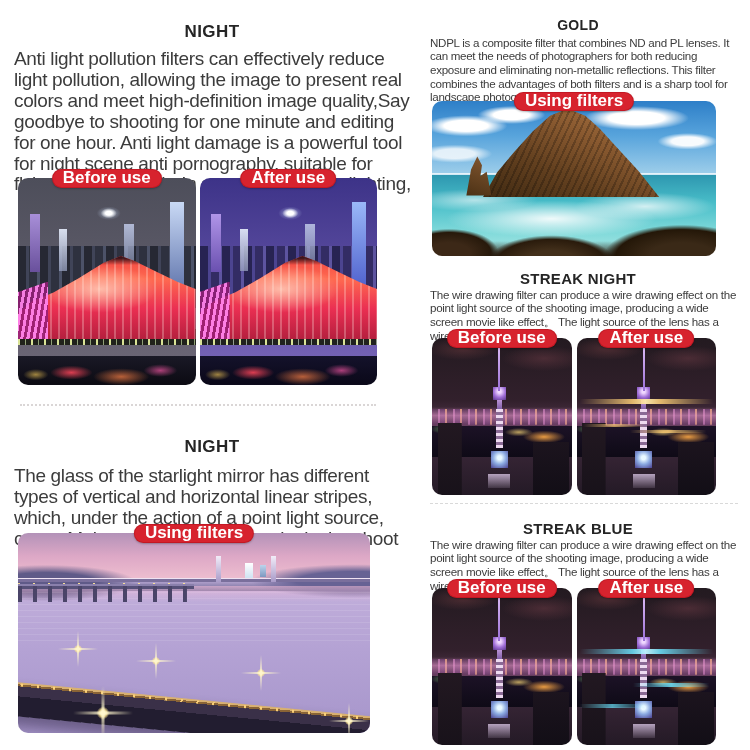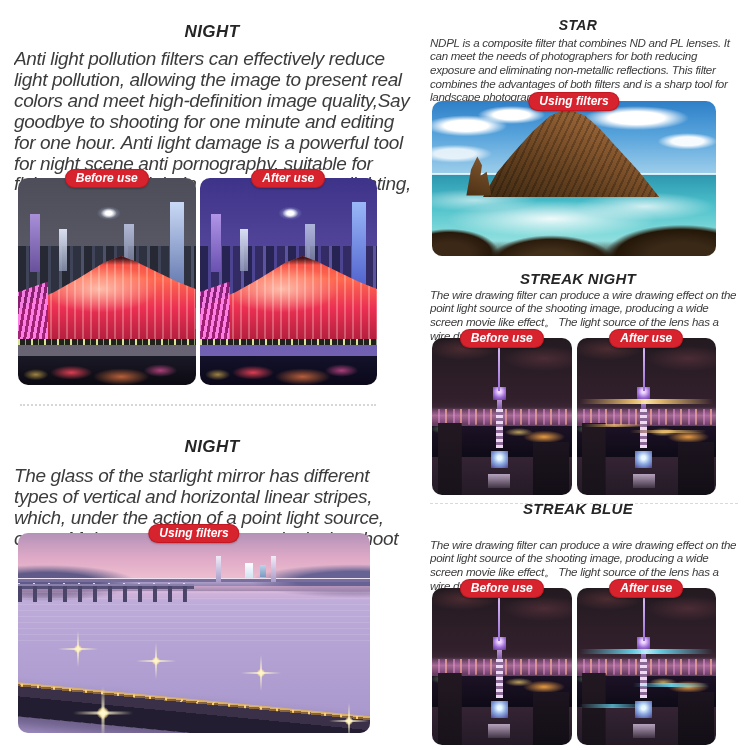--- a/index.html
+++ b/index.html
@@ -1,36 +1,36 @@
 <!DOCTYPE html>
 <html style="--badge-red: #D7232E; --heading-text: #252525; --body-text: #3C3C3C; --page-background: #FFFFFF;"><head>
 <meta charset="utf-8">
 <style>
   :root{
     --badge-red:#D7232E; --heading-text:#252525; --body-text:#3C3C3C; --page-background:#FFFFFF;
   }
   html,body{margin:0;padding:0;background:#fff;}
   body{font-family:"Liberation Sans", sans-serif;}
-  .page{position:relative;width:750px;height:750px;background:var(--page-background,#fff);overflow:hidden;font-style:italic;}
+  .page{position:relative;width:750px;height:750px;background:var(--page-background,#fff);overflow:hidden;}
 
   
   .h-left{position:absolute;font-weight:700;font-size:17px;letter-spacing:.4px;color:var(--heading-text);text-align:center;}
   .h-right{position:absolute;font-weight:700;letter-spacing:.3px;color:var(--heading-text);text-align:center;}
   .body-left{position:absolute;font-size:19px;line-height:20.9px;letter-spacing:-.35px;color:var(--body-text);overflow:hidden;}
   .body-right{position:absolute;font-size:11.6px;line-height:13.7px;letter-spacing:-.3px;color:var(--body-text);overflow:hidden;}
 
   #night-title{left:14px;top:8px;width:396px;}
   #night-body{left:14px;top:30px;width:398px;height:148px;}
   #star-title{left:14px;top:423px;width:396px;}
   #star-body{left:14px;top:447px;width:398px;height:85px;}
   #ndpl-title{left:430px;top:5px;width:296px;font-size:14px;}
   #ndpl-body{left:430px;top:24px;width:308px;height:71px;}
   #gold-title{left:430px;top:258px;width:296px;font-size:15px;}
   #gold-body{left:430px;top:276px;width:308px;height:57px;}
-  #blue-title{left:430px;top:488px;width:296px;font-size:15px;}
+  #blue-title{left:430px;top:508px;width:296px;font-size:15px;}
   #blue-body{left:430px;top:526px;width:308px;height:57px;}
 
   .divider{position:absolute;height:0;}
   #divider-left{left:20px;top:404px;width:356px;border-top:2px dotted #dad6d6;}
   #divider-right{left:430px;top:503px;width:308px;border-top:1px dashed #d9d9d9;}
 
   
   figure{margin:0;padding:0;}
   .pair{position:absolute;display:flex;}
   #night-pair{left:18px;top:178px;width:359px;height:207px;gap:4px;}
@@ -38,21 +38,21 @@
   #blue-pair{left:432px;top:588px;width:284px;height:157px;gap:5px;}
   .pair figure{position:relative;flex:1;}
   .single{position:absolute;}
   #bridge-photo{left:18px;top:533px;width:352px;height:200px;}
   #ndpl-photo{left:432px;top:101px;width:284px;height:155px;}
   .canvas{position:absolute;inset:0;border-radius:10px;overflow:hidden;background-repeat:no-repeat;}
   .canvas>div,.canvas>span{position:absolute;}
 
   .badge{
     position:absolute;left:50%;top:-9px;transform:translateX(-50%);z-index:3;
-    background:var(--badge-red,#D7232E);color:#fff;font-weight:700;font-size:12px;line-height:14px;
+    background:var(--badge-red,#D7232E);color:#fff;font-weight:700;font-size:17px;line-height:14px;
     padding:2px 11px 3px;border-radius:11px;white-space:nowrap;
     box-shadow:inset 0 0 0 1px rgba(150,0,12,.30),0 1px 2px rgba(0,0,0,.25);
   }
 
   
   .v-before{--sky1:#4d4e5a;--sky2:#6e6878;--sk1:#262833;--sk2:#404458;--sk3:#2e313f;--sk4:#4c5268;
             --wat1:#1a1926;--wat2:#0b0a12;--twr1:#c9d9f5;--twr2:#5a6fa8;--ltw1:#a88fd8;--ltw2:#69509c;}
   .v-after{--sky1:#3d3388;--sky2:#7c69bb;--sk1:#272352;--sk2:#4c4490;--sk3:#332c64;--sk4:#5d54a0;
            --wat1:#14122b;--wat2:#0a0818;--twr1:#9ab8f8;--twr2:#4858c8;--ltw1:#b095e8;--ltw2:#6a50b0;}
   .night{
@@ -265,21 +265,21 @@
       <div class="fgbridge"></div>
       <span class="lamp l1"></span>
       <span class="lamp l2"></span>
       <span class="lamp l3"></span>
       <span class="lamp l4"></span>
       <span class="lamp l5"></span>
     </div>
     <span class="badge">Using filters</span>
   </figure>
 
-  <h2 class="h-right" id="ndpl-title">STAR</h2>
+  <h2 class="h-right" id="ndpl-title">GOLD</h2>
   <p class="body-right" id="ndpl-body">NDPL is a composite filter that combines ND and PL lenses. It can meet the needs of photographers for both reducing exposure and eliminating non-metallic reflections. This filter combines the advantages of both filters and is a sharp tool for landscape photography.</p>
 
   <figure class="single" id="ndpl-photo">
     <div class="canvas seascene">
       <div class="rock"></div>
       <div class="spire"></div>
     </div>
     <span class="badge">Using filters</span>
   </figure>
 

